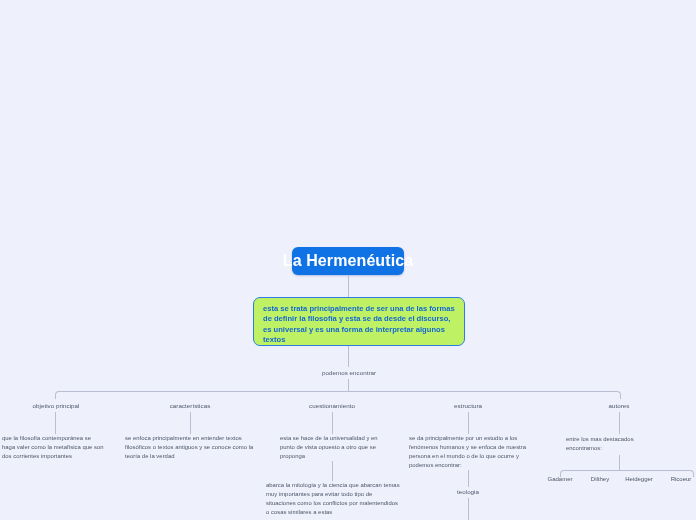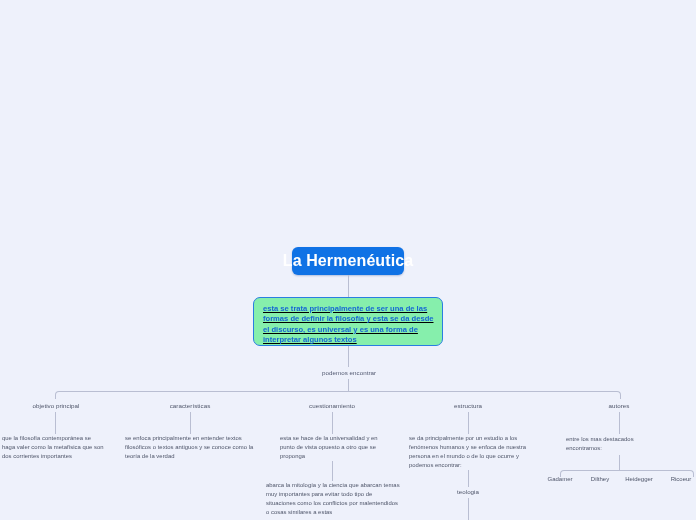--- a/index.html
+++ b/index.html
@@ -57,28 +57,27 @@
     font-weight: bold;
     letter-spacing: 0.1px;
     white-space: nowrap;
   }
 
   
   #desc-card {
     position: absolute;
     left: 253px;
     top: 297px;
-    width: 190px;
+    width: 212px;
     height: 49px;
-    background: #86efac;
+    background: #bef264;
     border: 1.5px solid #2a7de1;
     border-radius: 7px;
     box-sizing: border-box;
     padding: 6px 8px 0 9px;
-    text-decoration: underline;
   }
   #desc-card .desc-text {
     color: #1667d4;
     font-size: 7.6px;
     font-weight: bold;
     line-height: 1.38;
     display: block;
   }
 
   

